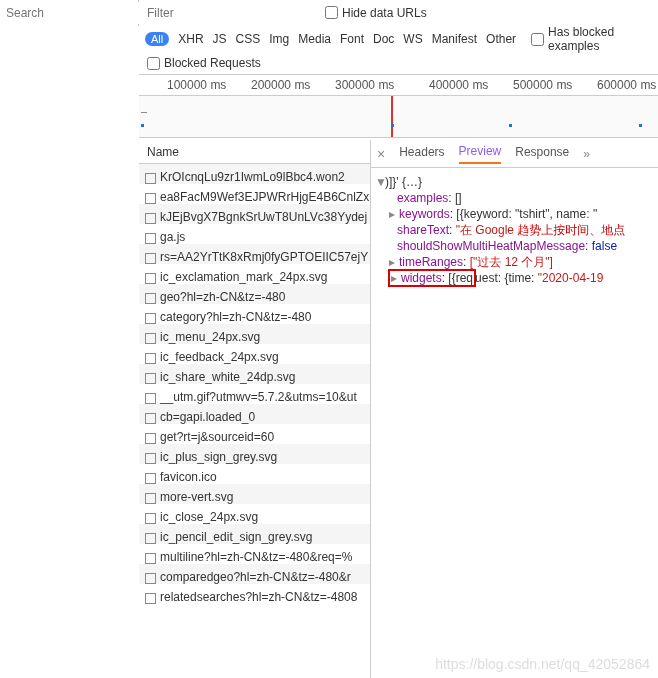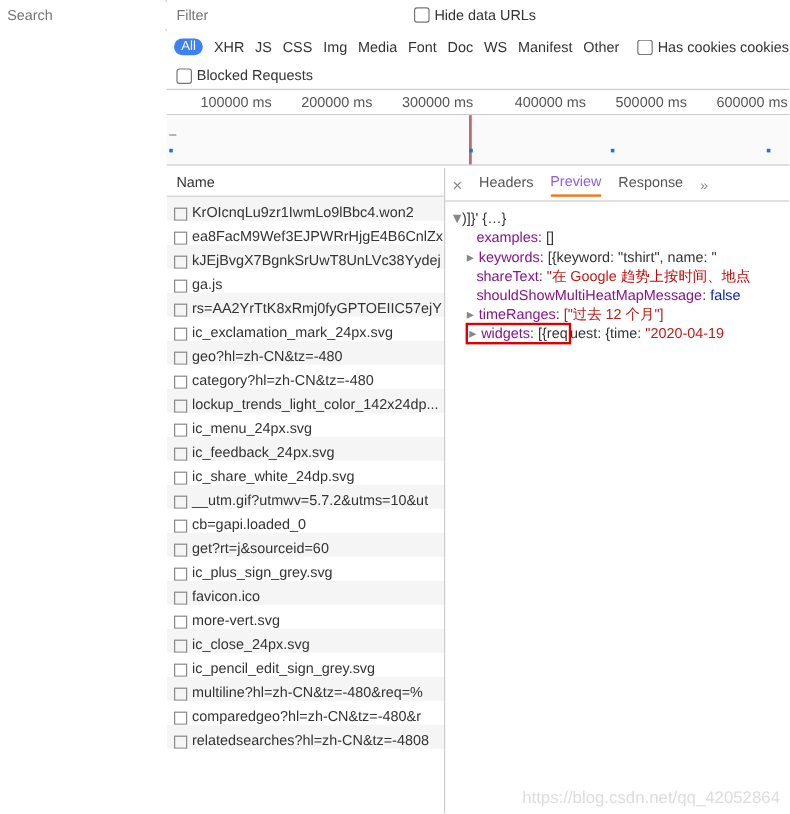--- a/index.html
+++ b/index.html
@@ -6,21 +6,21 @@
 body { width: 658px; height: 678px; background: #fff; color: #333; overflow: hidden; position: relative; }
 
 .top-row { display: flex; height: 26px; }
 .search-area { width: 139px; display: flex; align-items: center; border-right: 1px solid #ccc; }
 .search-input { flex: 1; border: none; padding: 4px 6px; font-size: 12px; color: #888; outline: none; }
 .icon-btn { width: 22px; height: 22px; display: flex; align-items: center; justify-content: center; cursor: pointer; color: #555; }
 .icon-btn svg { width: 14px; height: 14px; stroke: #555; fill: none; stroke-width: 2; }
 
 .filter-area { flex: 1; display: flex; align-items: center; padding-left: 6px; }
 .filter-input { width: 170px; border: none; padding: 4px 2px; font-size: 12px; color: #888; outline: none; }
-.hide-urls { display: flex; align-items: flex-start; gap: 4px; margin-left: 20px; color: #333; padding-left: 10px; }
+.hide-urls { display: flex; align-items: flex-start; gap: 4px; margin-left: 0; color: #333; padding-left: 10px; }
 
 .type-row { margin-left: 139px; height: 26px; display: flex; align-items: center; padding-left: 6px; gap: 9px; }
 .pill { background: #3b82f6; color: #fff; border-radius: 8px; padding: 1px 6px; font-size: 11px; }
 .type-link { color: #333; font-size: 12px; cursor: pointer; }
 .blocked-cookies { display: flex; align-items: center; gap: 4px; margin-left: 6px; }
 
 .blocked-row { margin-left: 139px; height: 22px; display: flex; align-items: center; padding-left: 8px; gap: 4px; }
 
 .timeline { margin-left: 139px; height: 22px; border-top: 1px solid #ccc; border-bottom: 1px solid #ccc; display: flex; align-items: center; position: relative; color: #555; font-size: 11px; }
 .timeline span { position: absolute; }
@@ -90,21 +90,21 @@
   <span class="type-link">CSS</span>
   <span class="type-link">Img</span>
   <span class="type-link">Media</span>
   <span class="type-link">Font</span>
   <span class="type-link">Doc</span>
   <span class="type-link">WS</span>
   <span class="type-link">Manifest</span>
   <span class="type-link">Other</span>
   <label class="blocked-cookies">
     <input type="checkbox" style=""> 
-      <span>Has cookies cookies</span>
+      <span>Has blocked examples</span>
   </label>
 </div>
 
 <div class="blocked-row">
   <label style="display:flex;align-items:center;gap:4px;">
     <input type="checkbox" style=""> 
       <span>Blocked Requests</span>
   </label>
 </div>
 
@@ -158,24 +158,20 @@
         <div class="req-item">
           <span class="req-check"></span>
           <span>geo?hl=zh-CN&amp;tz=-480</span>
         </div>
         <div class="req-item">
           <span class="req-check"></span>
           <span>category?hl=zh-CN&amp;tz=-480</span>
         </div>
         <div class="req-item">
           <span class="req-check"></span>
-          <span>lockup_trends_light_color_142x24dp...</span>
-        </div>
-        <div class="req-item">
-          <span class="req-check"></span>
           <span>ic_menu_24px.svg</span>
         </div>
         <div class="req-item">
           <span class="req-check"></span>
           <span>ic_feedback_24px.svg</span>
         </div>
         <div class="req-item">
           <span class="req-check"></span>
           <span>ic_share_white_24dp.svg</span>
         </div>

